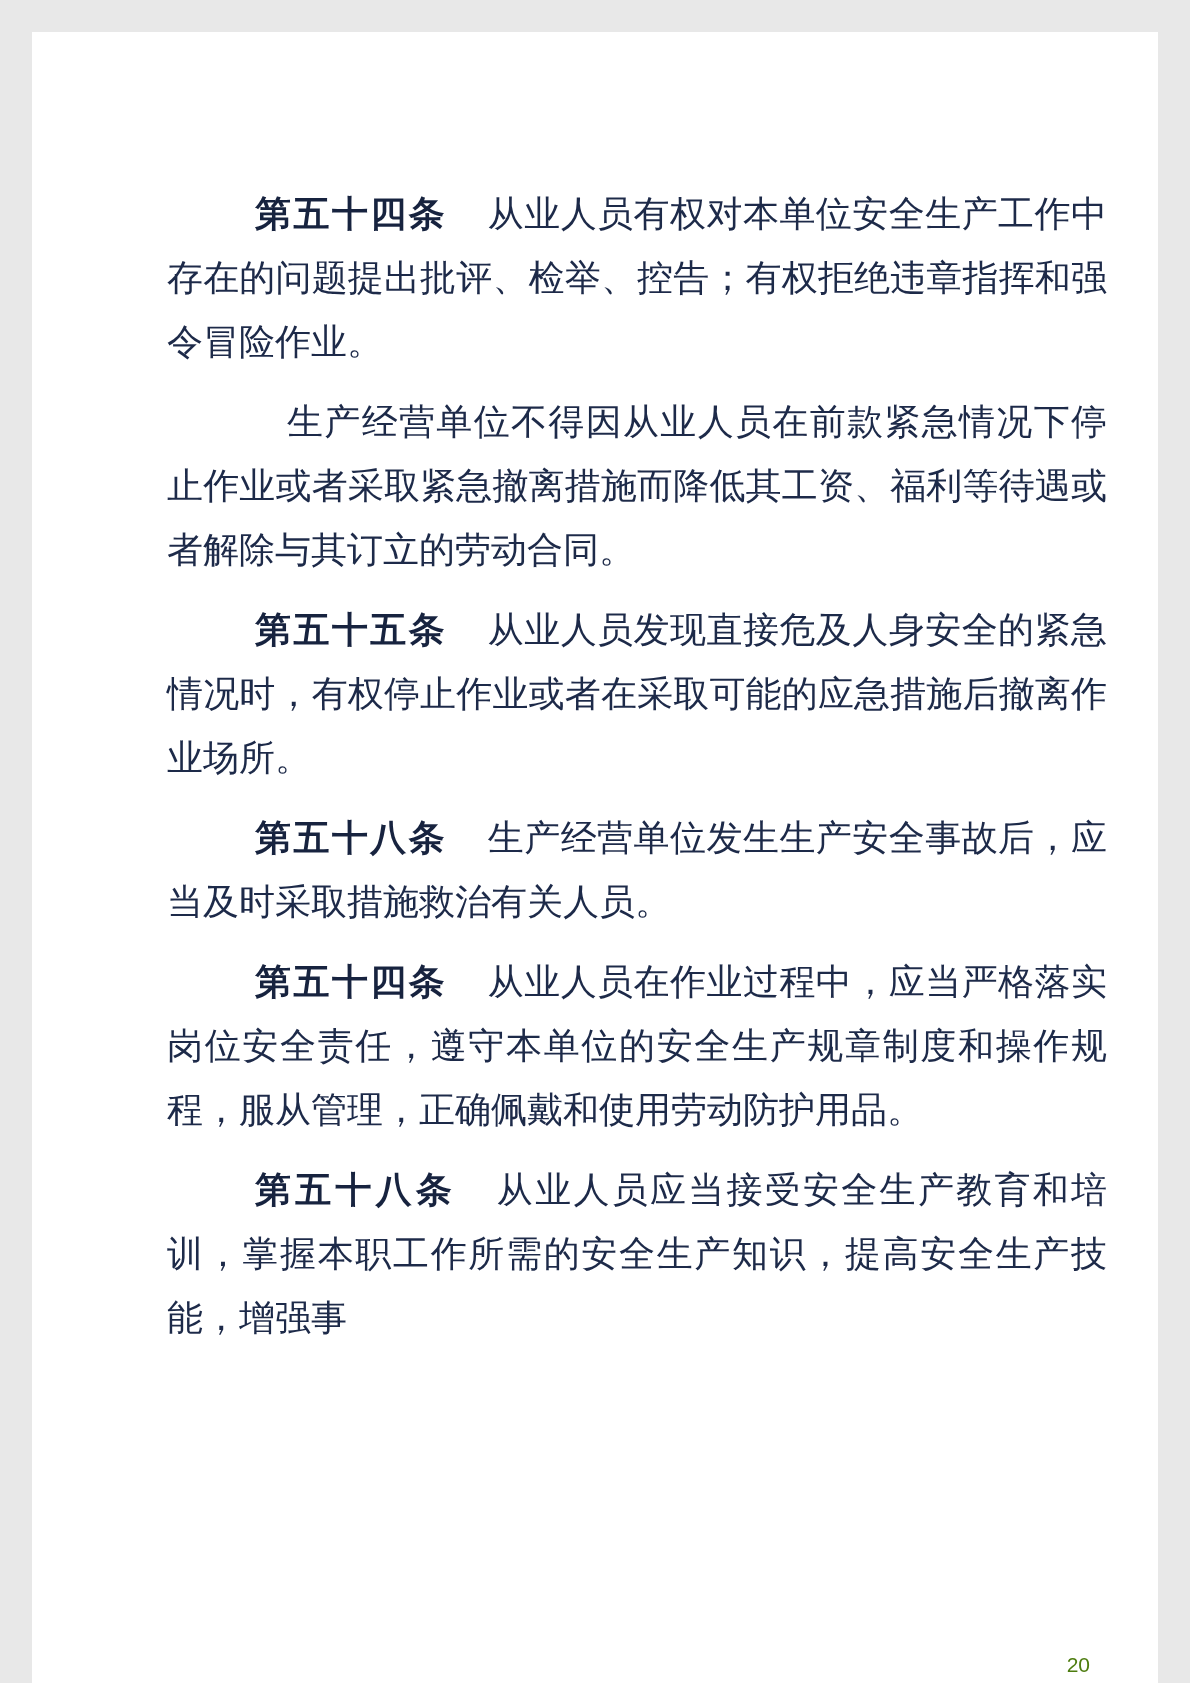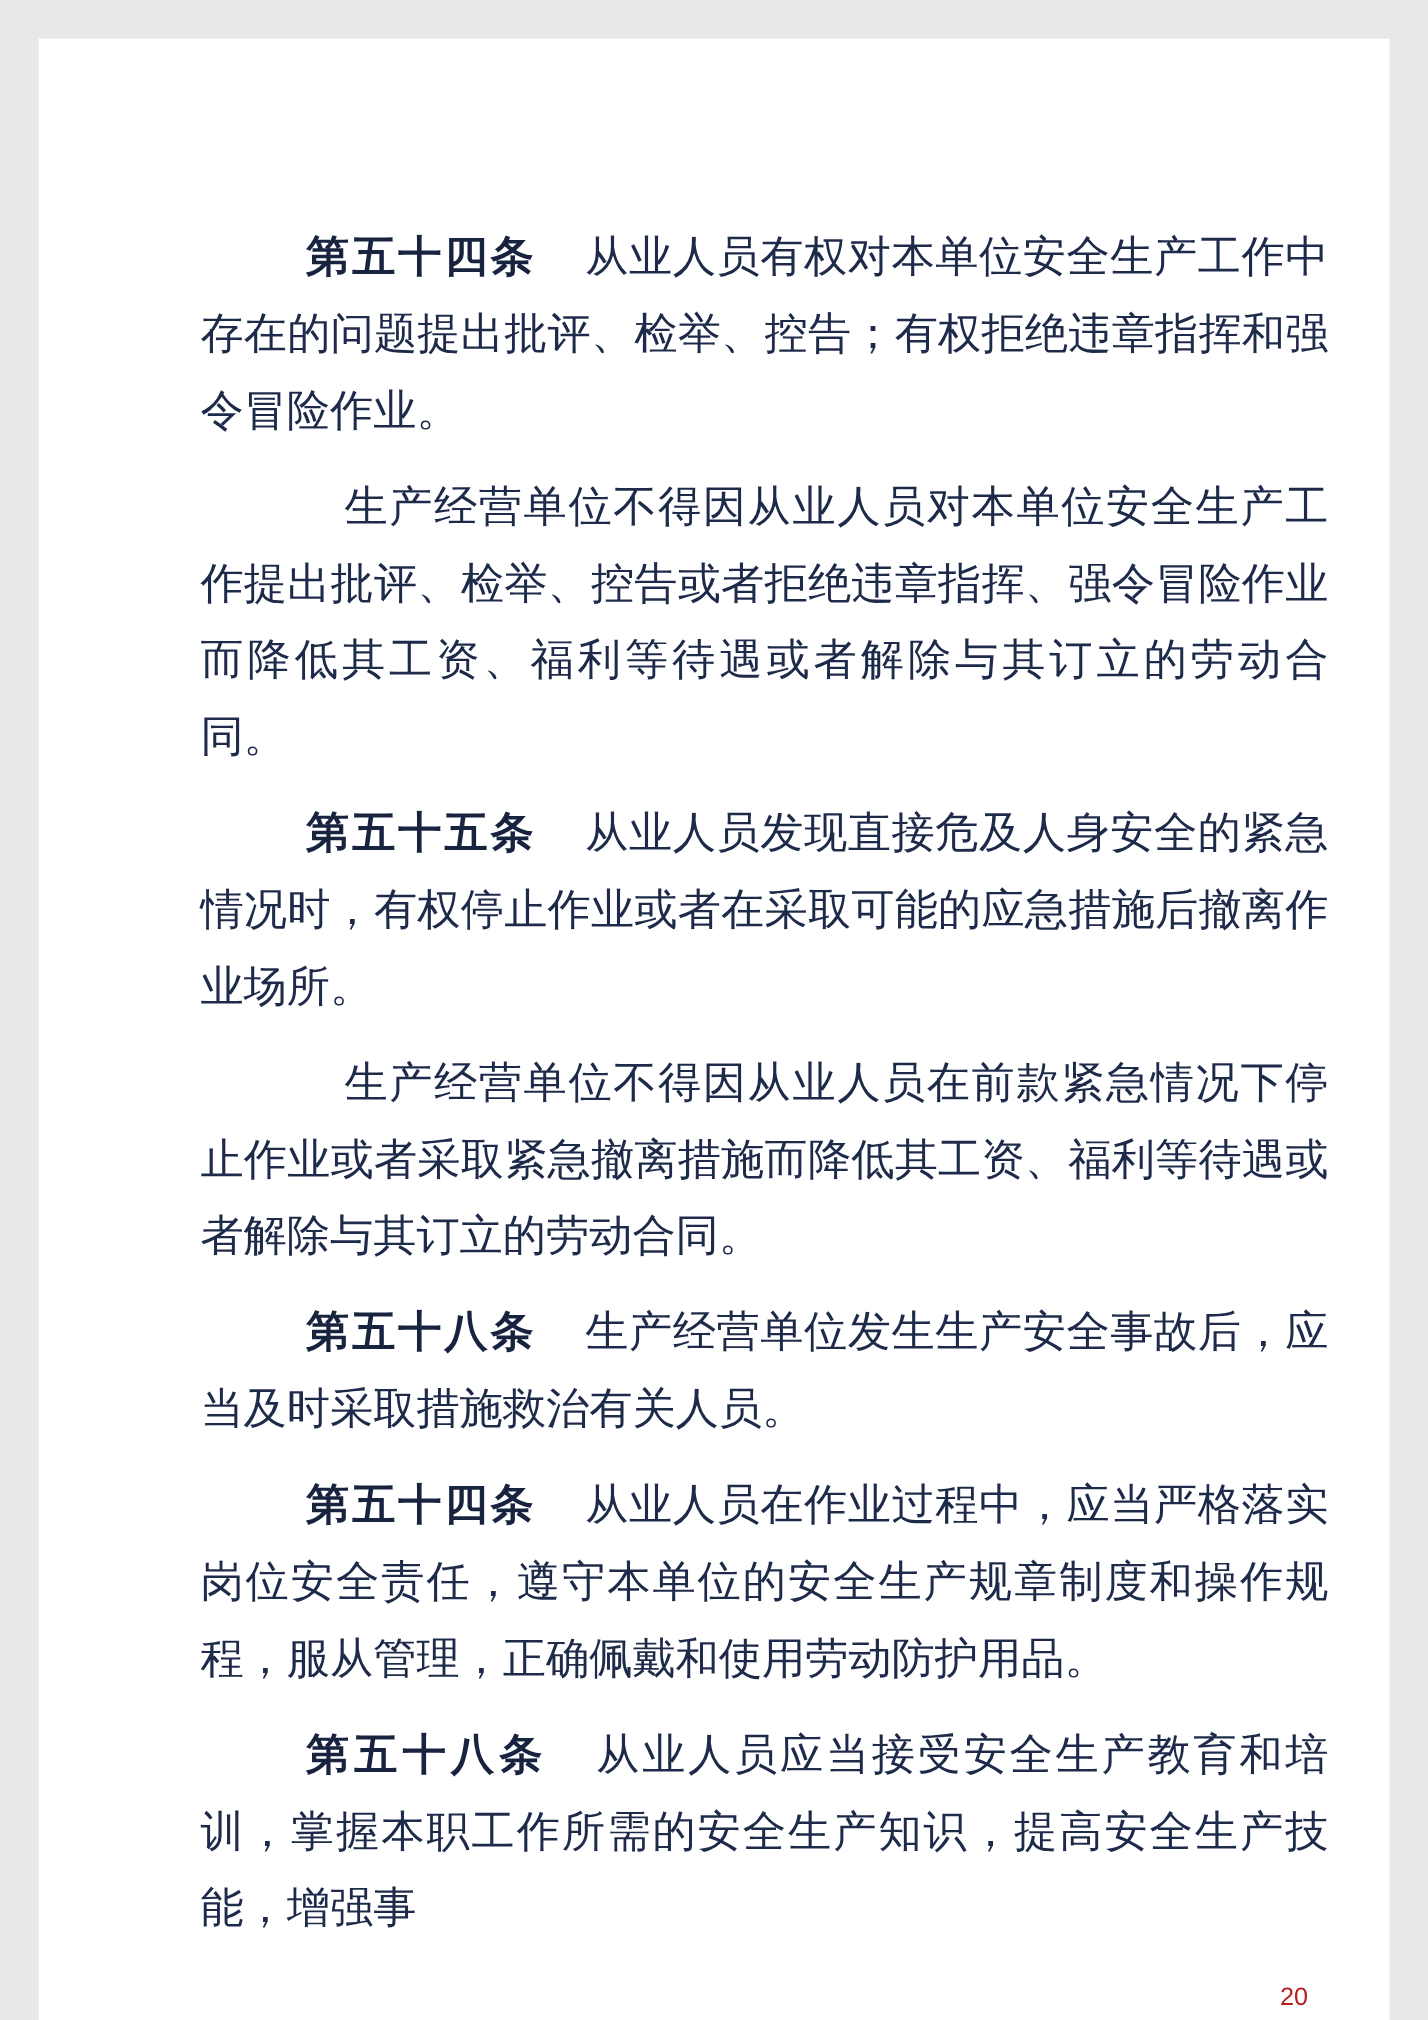--- a/index.html
+++ b/index.html
@@ -37,36 +37,35 @@
   .article-head:not(:empty) {
     margin-right: 0.68em;
   }
   .page-number {
     position: absolute;
     top: 1602px;
     right: 116px;
     font-family: "Liberation Sans", "DejaVu Sans", sans-serif;
     font-size: 21px;
     line-height: 30px;
-    color: #b91c1c;
+    color: #4d7c0f;
   }
 </style>
 </head>
 <body>
 
 <div class="page">
   <div class="content">
 
     <p class="para"><span class="article-head">第五十四条</span><span>从业人员有权对本单位安全生产工作中存在的问题提出批评、检举、控告；有权拒绝违章指挥和强令冒险作业。</span></p>
 
-    <p class="para"><span class="article-head"></span><span>生产经营单位不得因从业人员对本单位安全生产工作提出批评、检举、控告或者拒绝违章指挥、强令冒险作业而降低其工资、福利等待遇或者解除与其订立的劳动合同。</span></p>
+
+    <p class="para"><span class="article-head"></span><span>生产经营单位不得因从业人员在前款紧急情况下停止作业或者采取紧急撤离措施而降低其工资、福利等待遇或者解除与其订立的劳动合同。</span></p>
 
     <p class="para"><span class="article-head">第五十五条</span><span>从业人员发现直接危及人身安全的紧急情况时，有权停止作业或者在采取可能的应急措施后撤离作业场所。</span></p>
-
-    <p class="para"><span class="article-head"></span><span>生产经营单位不得因从业人员在前款紧急情况下停止作业或者采取紧急撤离措施而降低其工资、福利等待遇或者解除与其订立的劳动合同。</span></p>
 
     <p class="para"><span class="article-head">第五十八条</span><span>生产经营单位发生生产安全事故后，应当及时采取措施救治有关人员。</span></p>
 
 
     <p class="para"><span class="article-head">第五十四条</span><span>从业人员在作业过程中，应当严格落实岗位安全责任，遵守本单位的安全生产规章制度和操作规程，服从管理，正确佩戴和使用劳动防护用品。</span></p>
 
     <p class="para"><span class="article-head">第五十八条</span><span>从业人员应当接受安全生产教育和培训，掌握本职工作所需的安全生产知识，提高安全生产技能，增强事</span></p>
 
   </div>
 

